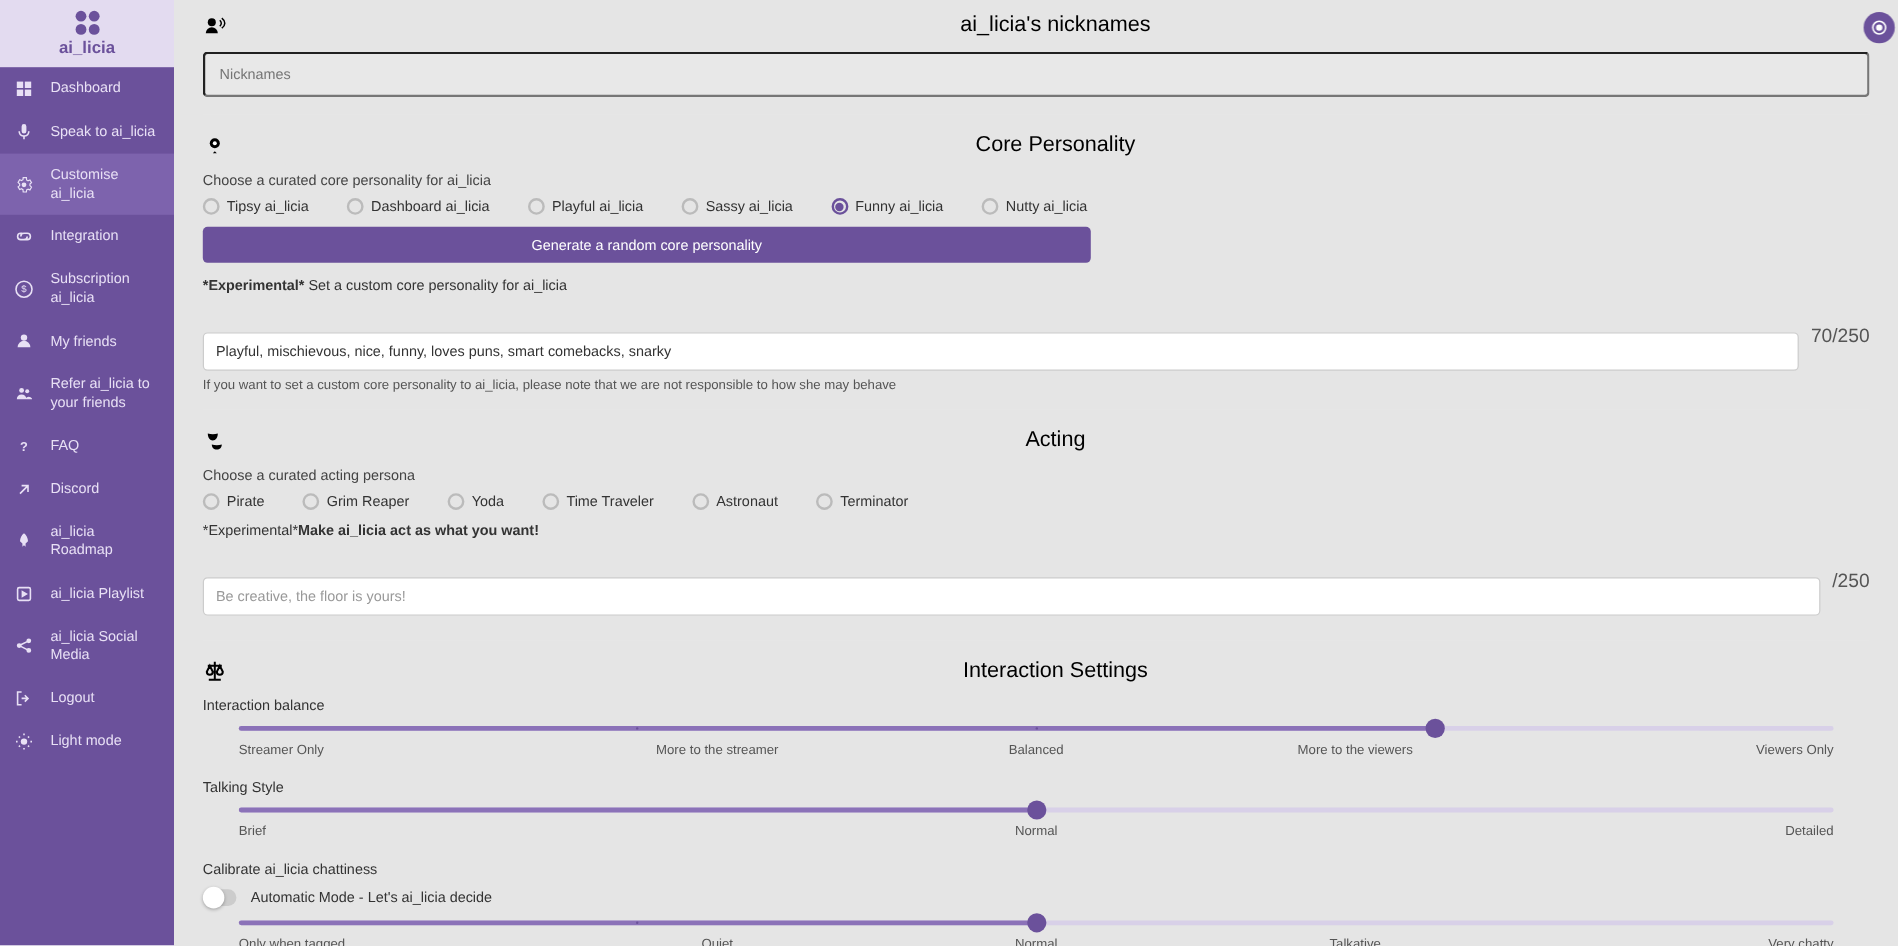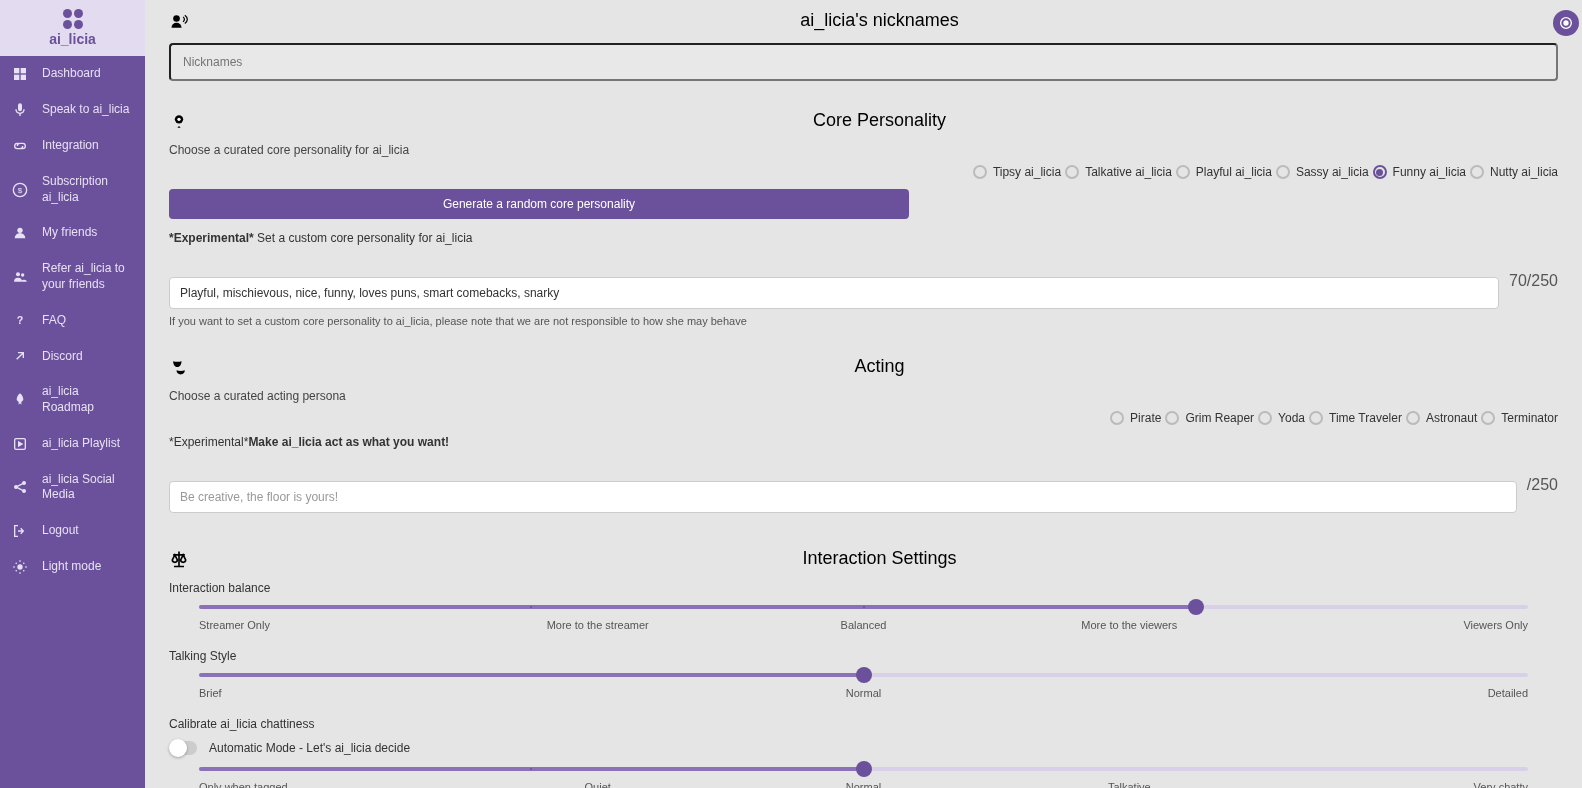--- a/index.html
+++ b/index.html
@@ -14,21 +14,21 @@
 .nav-item.active { background: #7d63ad; }
 .nav-item .icon { width: 16px; height: 16px; flex-shrink: 0; display: flex; align-items: center; justify-content: center; }
 .nav-item .label { line-height: 1.3; }
 .main { flex: 1; padding: 10px 24px; overflow-y: auto; background: #e5e5e5; position: relative; }
 .section { border-bottom: 1px solid #e6e6e6; padding-bottom: 14px; margin-bottom: 14px; }
 .section-head { display: flex; align-items: center; margin-bottom: 12px; position: relative; }
 .section-icon { width: 20px; height: 20px; margin-right: 12px; color: #000; }
 .section-title { flex: 1; text-align: center; font-size: 18px; font-weight: 500; color: #000; }
 .hint { font-size: 12px; color: #444; margin-bottom: 8px; }
 .input-pill { background: #e8e8e8; border-radius: 4px; padding: 10px 12px; font-size: 12px; color: #666; width: 100%; }
-.radio-row { display: flex; gap: 4px; margin-bottom: 10px; flex-wrap: wrap; justify-content: flex-end; }
+.radio-row { display: flex; gap: 32px; margin-bottom: 10px; flex-wrap: wrap; }
 .radio-item { display: flex; align-items: center; gap: 6px; font-size: 12px; color: #333; }
 .radio-circle { width: 14px; height: 14px; border: 2px solid #bbb; border-radius: 50%; display: flex; align-items: center; justify-content: center; }
 .radio-circle.selected { border-color: #6b519b; }
 .radio-circle.selected::after { content: ''; width: 7px; height: 7px; background: #6b519b; border-radius: 50%; }
 .gen-btn { background: #6b519b; color: #fff; font-size: 12px; border: none; border-radius: 4px; padding: 8px; width: 740px; cursor: pointer; margin-bottom: 12px; }
 .exp-label { font-size: 12px; color: #333; margin-bottom: 8px; }
 .exp-label b { font-weight: bold; }
 .text-input-row { display: flex; align-items: center; gap: 10px; margin-bottom: 6px; }
 .text-input { flex: 1; border: 1px solid #ccc; border-radius: 4px; padding: 8px 10px; font-size: 12px; color: #333; margin-top: 24px; }
 .text-input::placeholder { color: #999; }
@@ -77,20 +77,29 @@
       <span class="label">Dashboard</span>
     </div>
     <div class="nav-item">
       <span class="icon">
           <svg viewBox="0 0 24 24" width="16" height="16" fill="#e8e0f5">
             <path d="M12 14a3 3 0 003-3V5a3 3 0 10-6 0v6a3 3 0 003 3zm5-3a5 5 0 01-10 0H5a7 7 0 006 6.92V21h2v-3.08A7 7 0 0019 11h-2z"></path>
           </svg>
         </span>
       <span class="label">Speak to ai_licia</span>
     </div>
+    <div class="nav-item active">
+      <span class="icon">
+          <svg viewBox="0 0 24 24" width="16" height="16" fill="#e8e0f5">
+            <circle cx="12" cy="12" r="3"></circle>
+            <path d="M19.4 13a7.5 7.5 0 000-2l2-1.6-2-3.4-2.4 1a7.4 7.4 0 00-1.7-1L15 3h-4l-.3 2.6a7.4 7.4 0 00-1.7 1l-2.4-1-2 3.4L6.6 11a7.5 7.5 0 000 2l-2 1.6 2 3.4 2.4-1a7.4 7.4 0 001.7 1L11 21h4l.3-2.6a7.4 7.4 0 001.7-1l2.4 1 2-3.4z" fill="none" stroke="#e8e0f5" stroke-width="1.5"></path>
+          </svg>
+        </span>
+      <span class="label">Customise ai_licia</span>
+    </div>
     <div class="nav-item">
       <span class="icon">
           <svg viewBox="0 0 24 24" width="16" height="16" fill="none" stroke="#e8e0f5" stroke-width="2">
             <path d="M8 12a4 4 0 014-4h4a4 4 0 010 8h-2M16 12a4 4 0 01-4 4H8a4 4 0 010-8h2"></path>
           </svg>
         </span>
       <span class="label">Integration</span>
     </div>
     <div class="nav-item">
       <span class="icon">
@@ -212,21 +221,21 @@
       <div class="section-title">Core Personality</div>
     </div>
     <div class="hint">Choose a curated core personality for ai_licia</div>
     <div class="radio-row" id="core-radios">
         <label class="radio-item">
           <span class="radio-circle"></span>
           <span>Tipsy ai_licia</span>
         </label>
         <label class="radio-item">
           <span class="radio-circle"></span>
-          <span>Talkative ai_licia</span>
+          <span>Dashboard ai_licia</span>
         </label>
         <label class="radio-item">
           <span class="radio-circle"></span>
           <span>Playful ai_licia</span>
         </label>
         <label class="radio-item">
           <span class="radio-circle"></span>
           <span>Sassy ai_licia</span>
         </label>
         <label class="radio-item">

